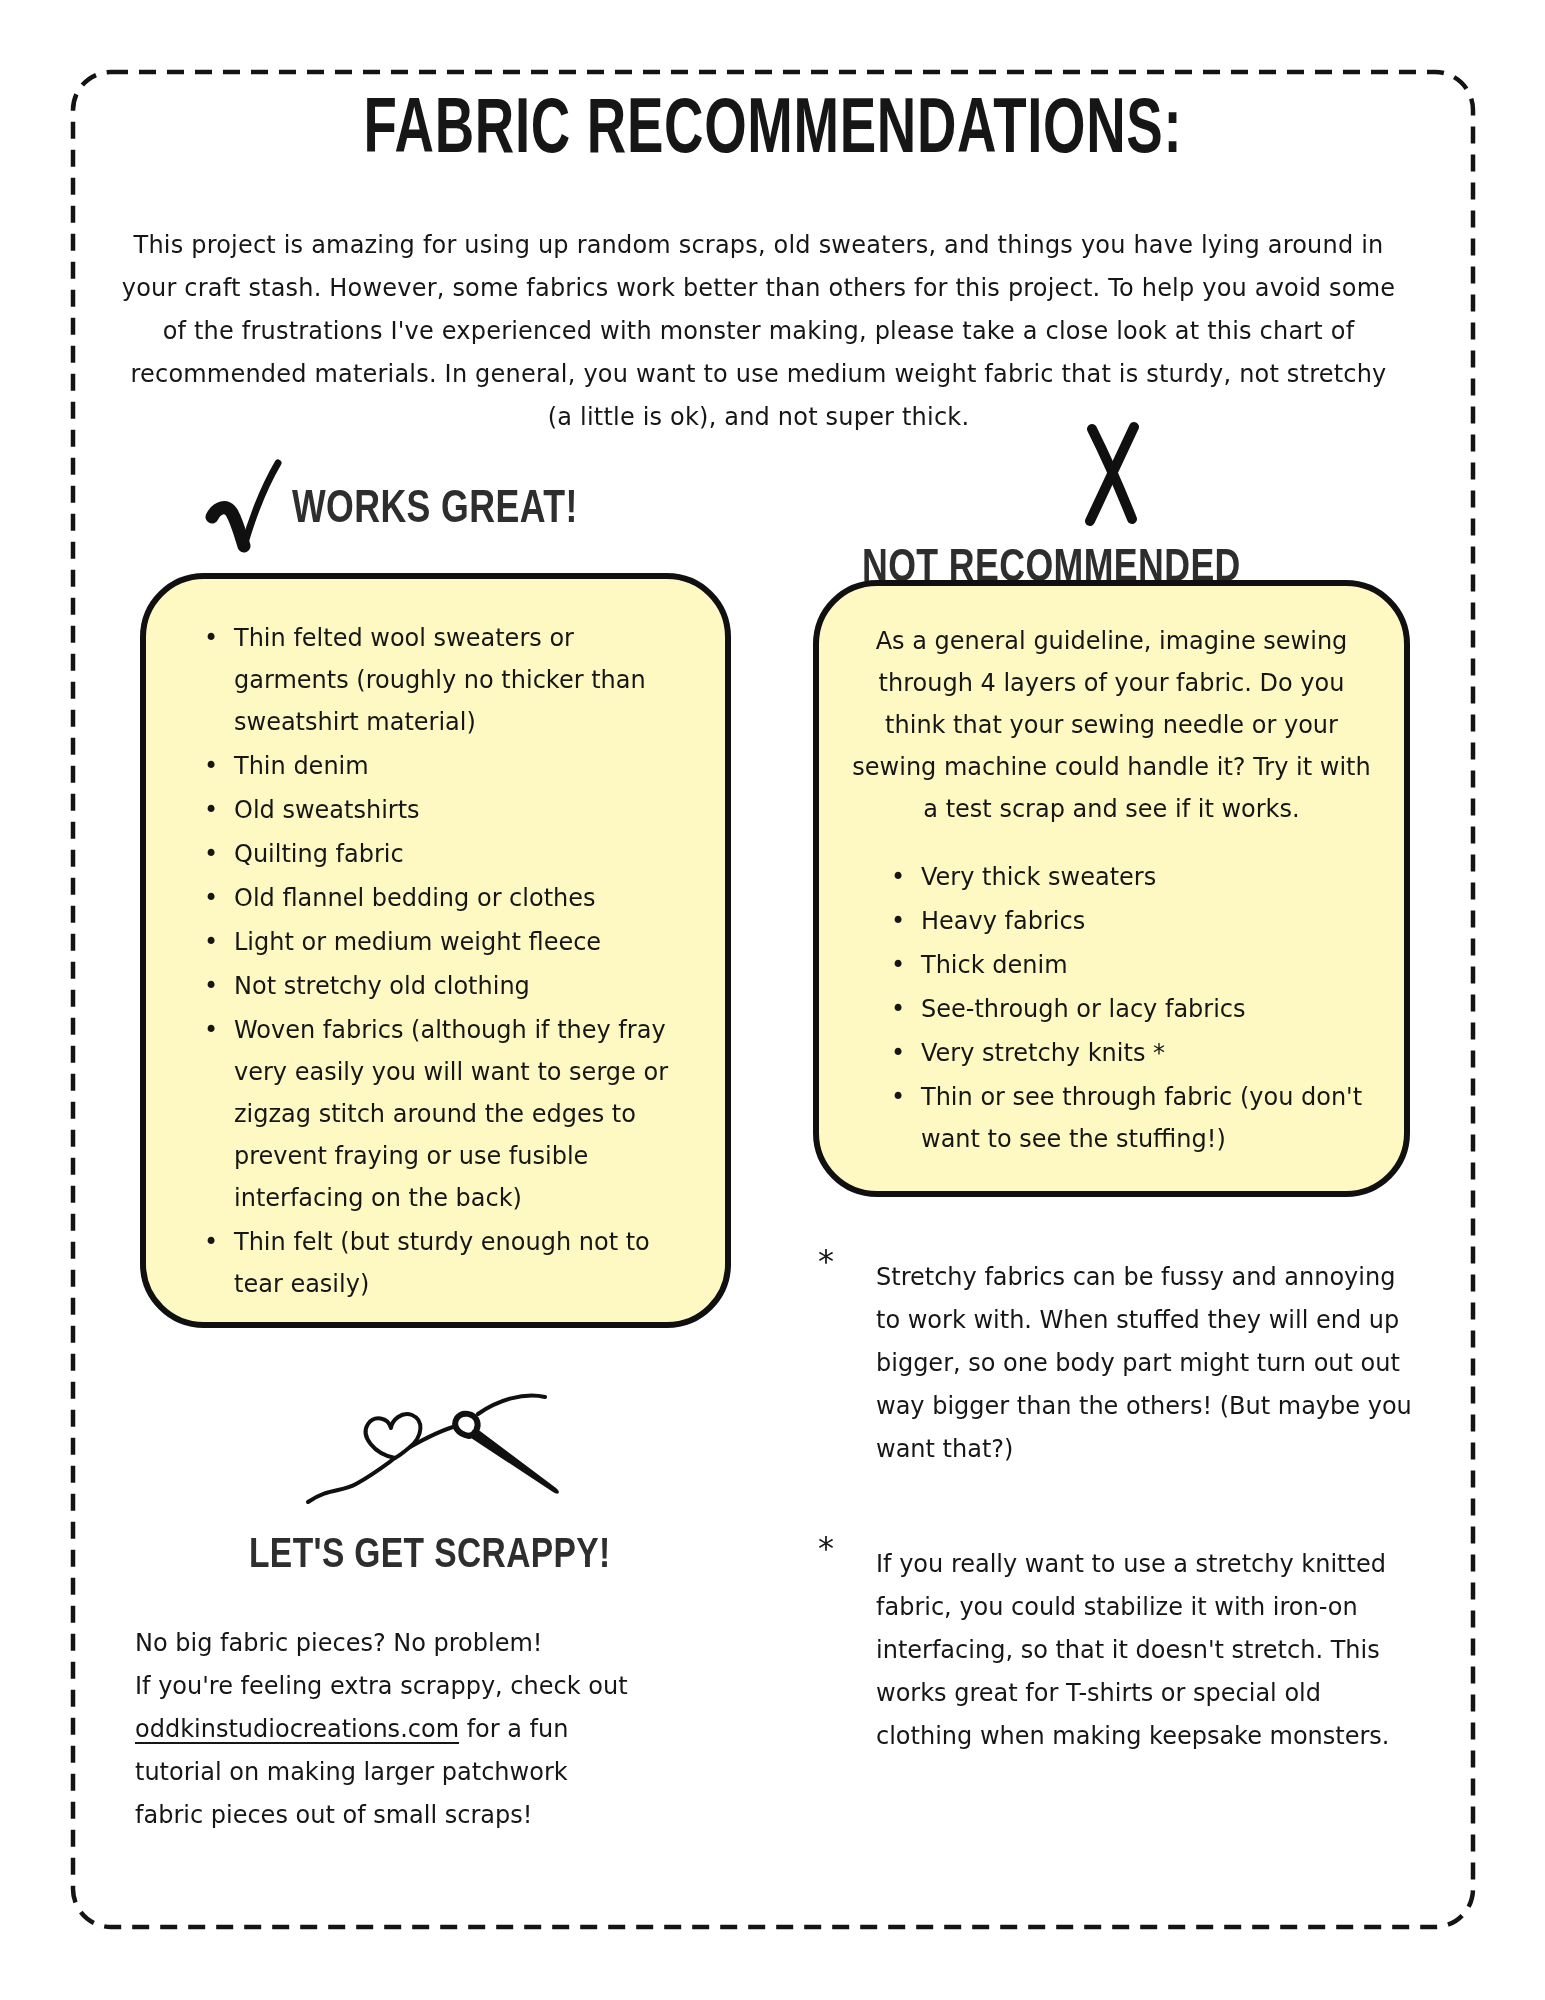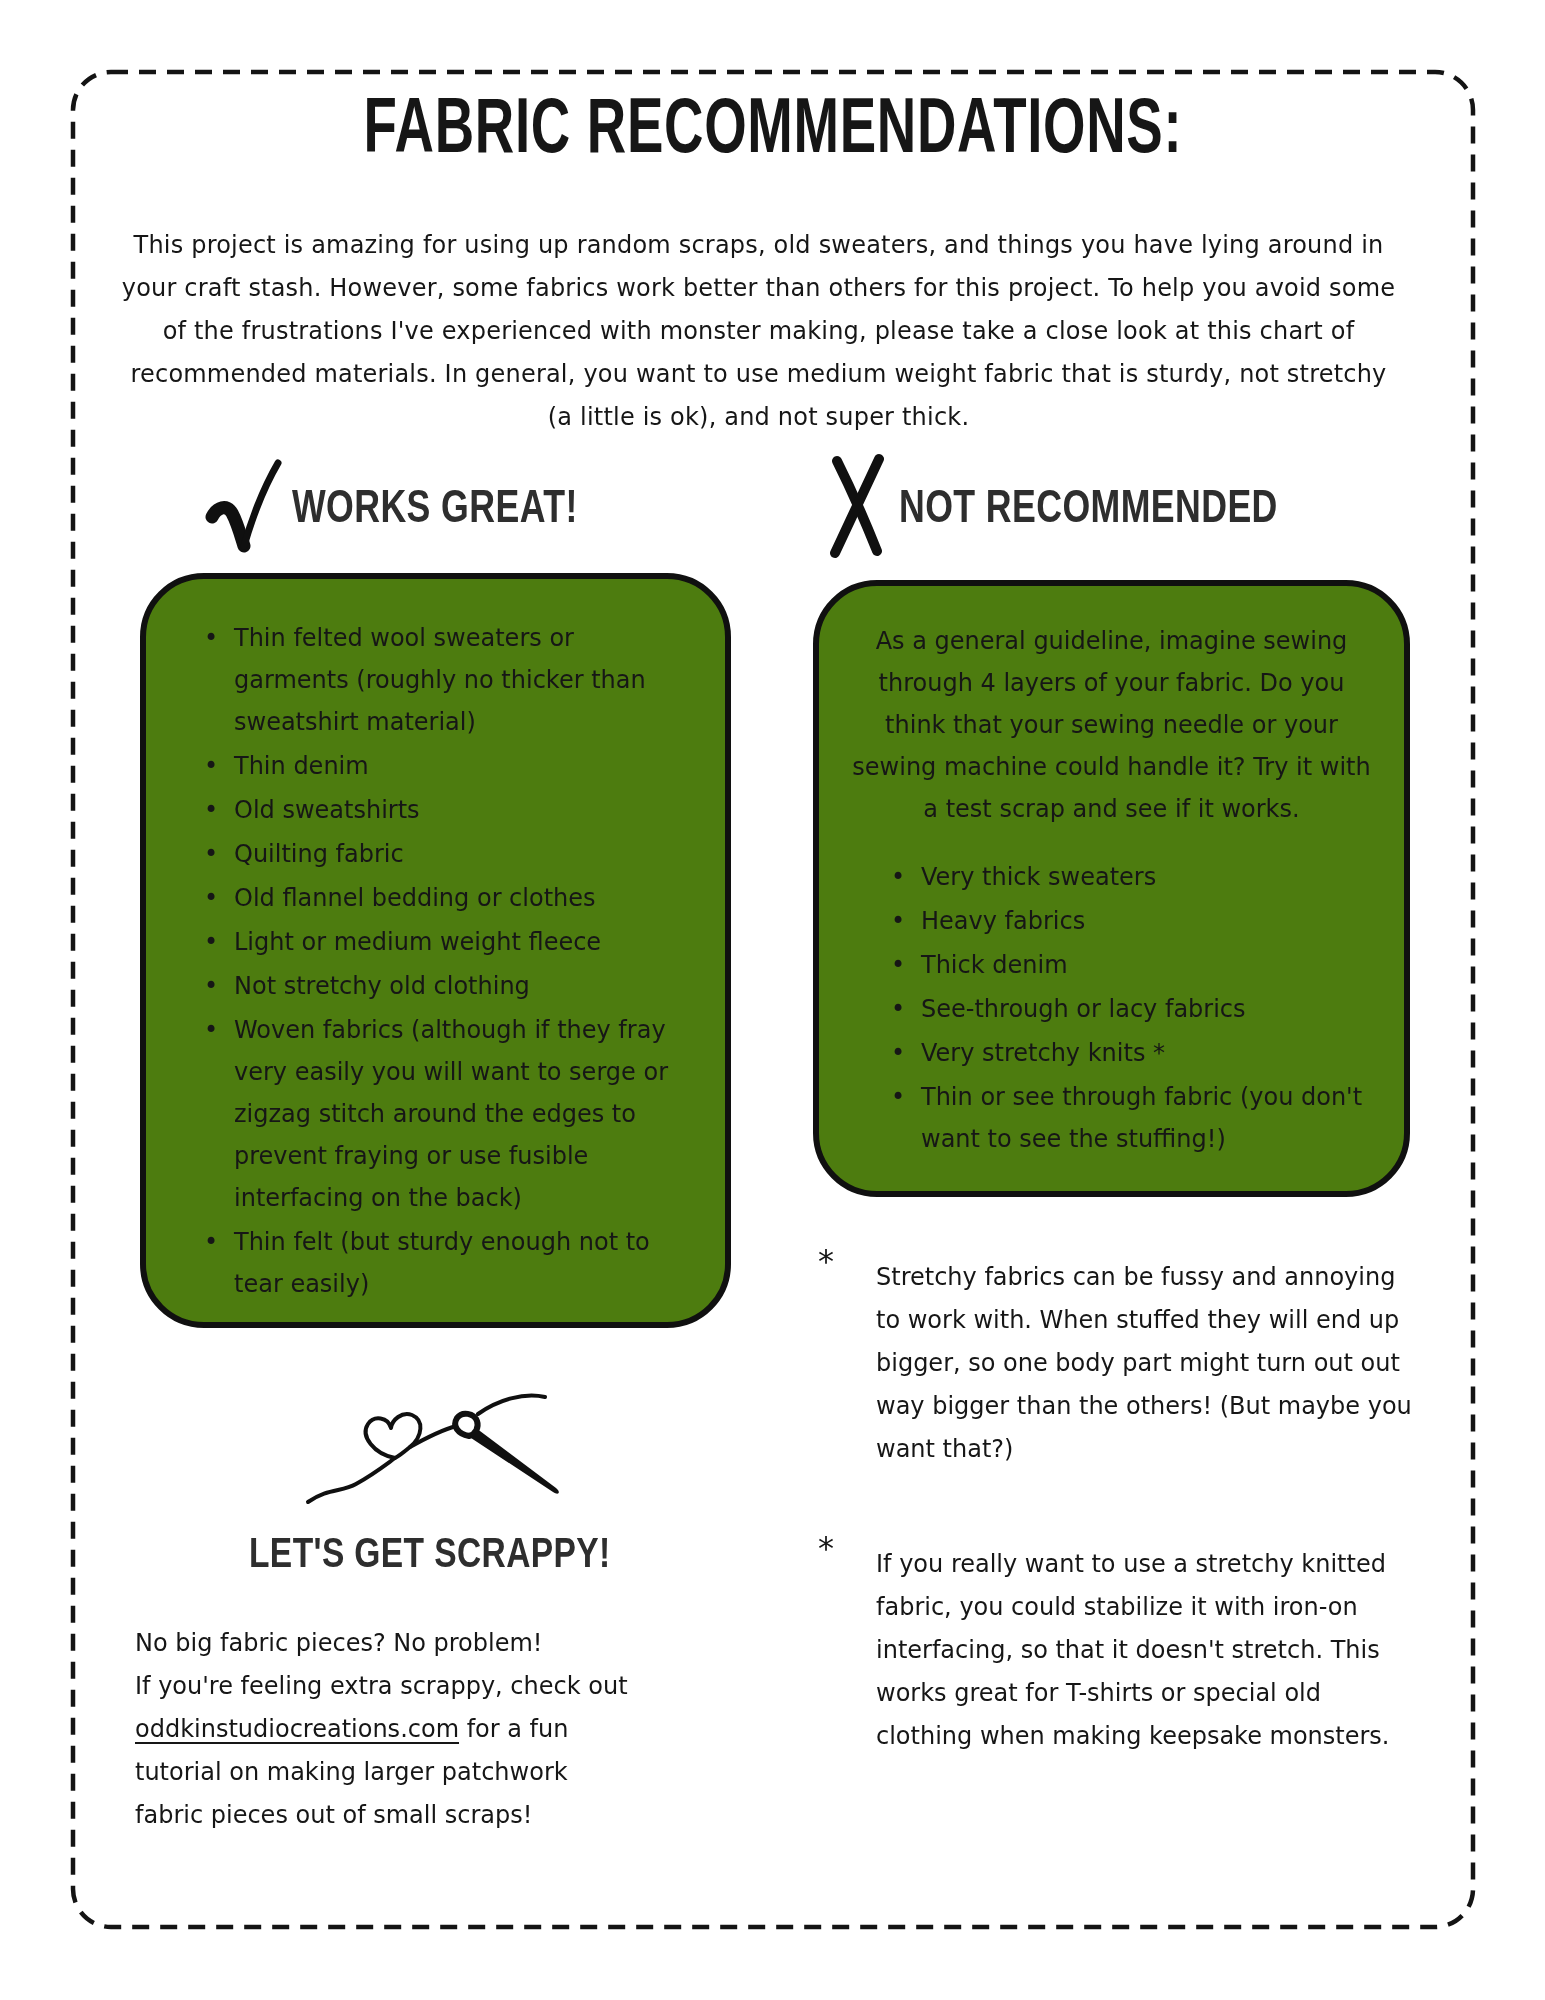--- a/index.html
+++ b/index.html
@@ -20,30 +20,30 @@
 
   
   .intro {
     position:absolute; top:224px; left:116px; width:1285px;
     text-align:center; font-size:24px; line-height:43px; letter-spacing:0.2px; margin:0;
   }
 
   
   .col-heading { position:absolute; top:450px; height:110px; display:flex; align-items:center; justify-content:center; gap:10px; }
   .col-heading.works { left:140px; width:591px; }
-  .col-heading.notrec { left:813px; width:597px; }
+  .col-heading.notrec { left:813px; width:597px;flex-direction:column; }
   .heading-text {
     display:inline-block; font-family:"Liberation Sans", sans-serif; font-weight:bold;
     font-size:47px; letter-spacing:0.5px; transform:scaleX(0.76); transform-origin:left center;
     color:#2e2e2e; white-space:nowrap;
   }
   .check-svg, .x-svg { flex:none; }
 
   
-  .box { position:absolute; border:6px solid #101010; border-radius:64px; box-sizing:border-box; background:#4d7c0f; }
+  .box { position:absolute; border:6px solid #101010; border-radius:64px; box-sizing:border-box; background:#fef9c3; }
   .box.left  { left:140px; top:573px; width:591px; height:755px; }
   .box.right { left:813px; top:580px; width:597px; height:617px; }
 
   .box-list { list-style:none; margin:0; padding:0; font-size:24px; line-height:42px; }
   .box.left .box-list { margin:38px 36px 0 88px; }
   .box.right .box-list { margin:26px 28px 0 102px; }
   .box-list li { position:relative; margin:0 0 2px 0; }
   .box-list li::before { content:"\2022"; position:absolute; left:-30px; top:0; font-size:24px; color:#161616; }
 
   .right-intro { margin:34px 26px 0 26px; text-align:center; font-size:24px; line-height:42px; }

